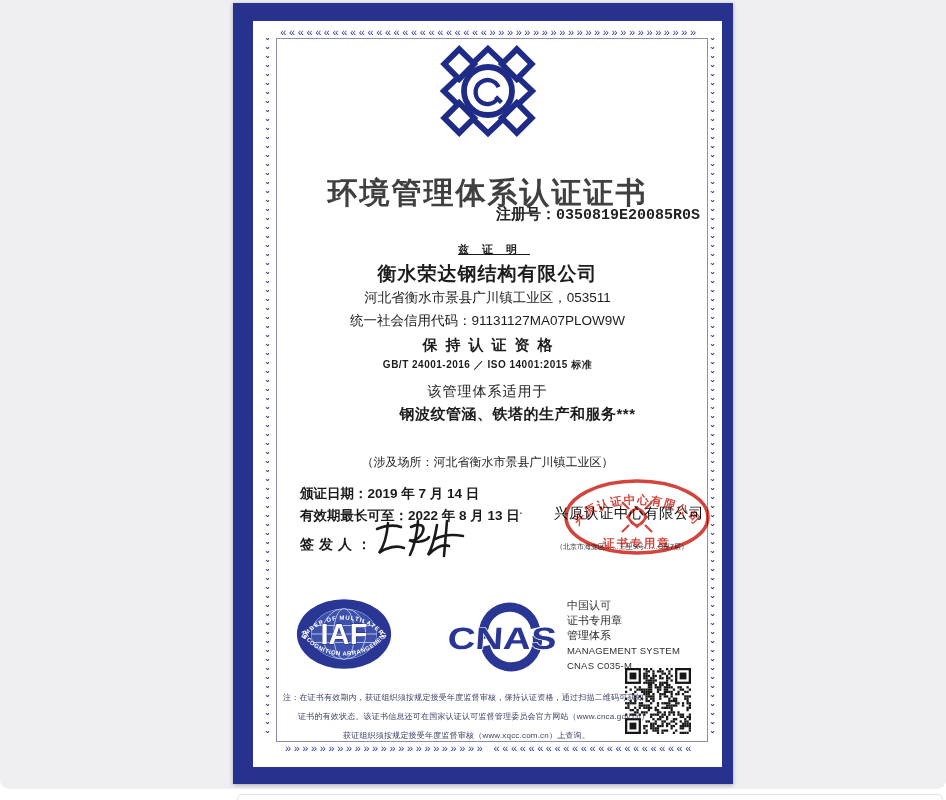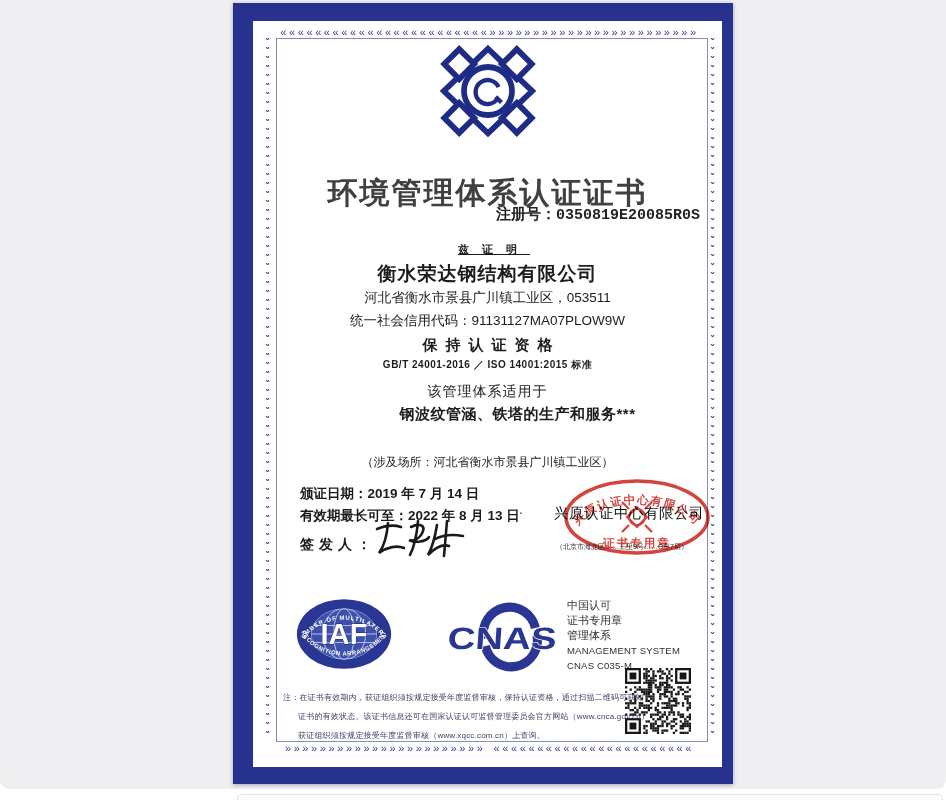--- a/index.html
+++ b/index.html
@@ -54,21 +54,21 @@
                  font-size:7px; color:#333; z-index:1; }
 
   .iaf  { position:absolute; left:42px;  top:576px; }
   .cnas { position:absolute; left:192px; top:577px; }
   .cnas-text { position:absolute; left:314px; top:577px; font-size:11px; line-height:15px; color:#2f2f33; }
   .cnas-text .en { font-size:9.5px; letter-spacing:.2px; }
   .qr { position:absolute; left:372px; top:647px; width:66px; height:66px; }
 
   .note { position:absolute; left:30px; top:667px; width:352px; font-size:8px;
           line-height:19px; color:#3e4266; letter-spacing:.2px; white-space:nowrap; }
-  .note .ind { padding-left:15px; }
+  .note .ind { padding-left:15px;text-align:center; }
 </style>
 </head>
 <body>
 
 <div class="backdrop"></div>
 <div class="next-page"></div>
 
 <div class="cert">
   <div class="inner">
 

